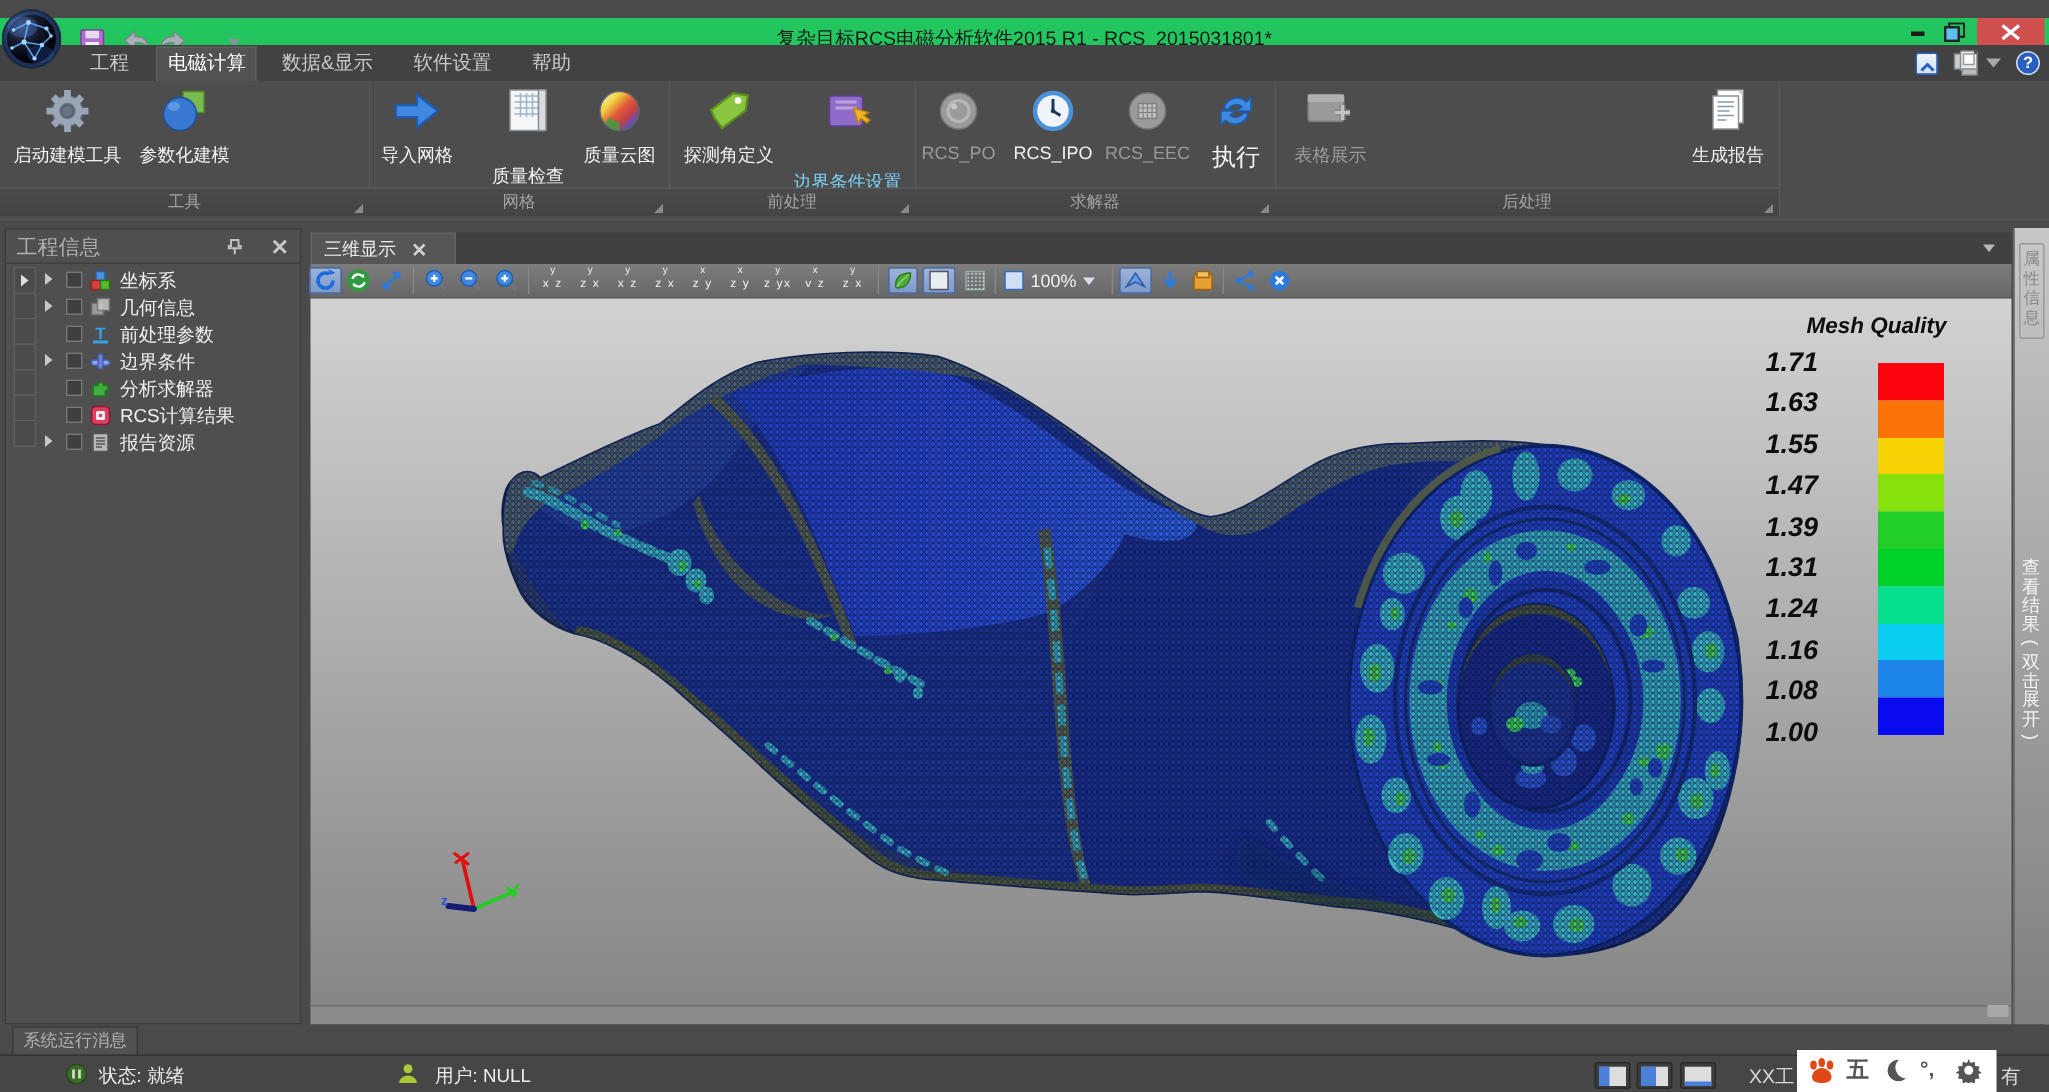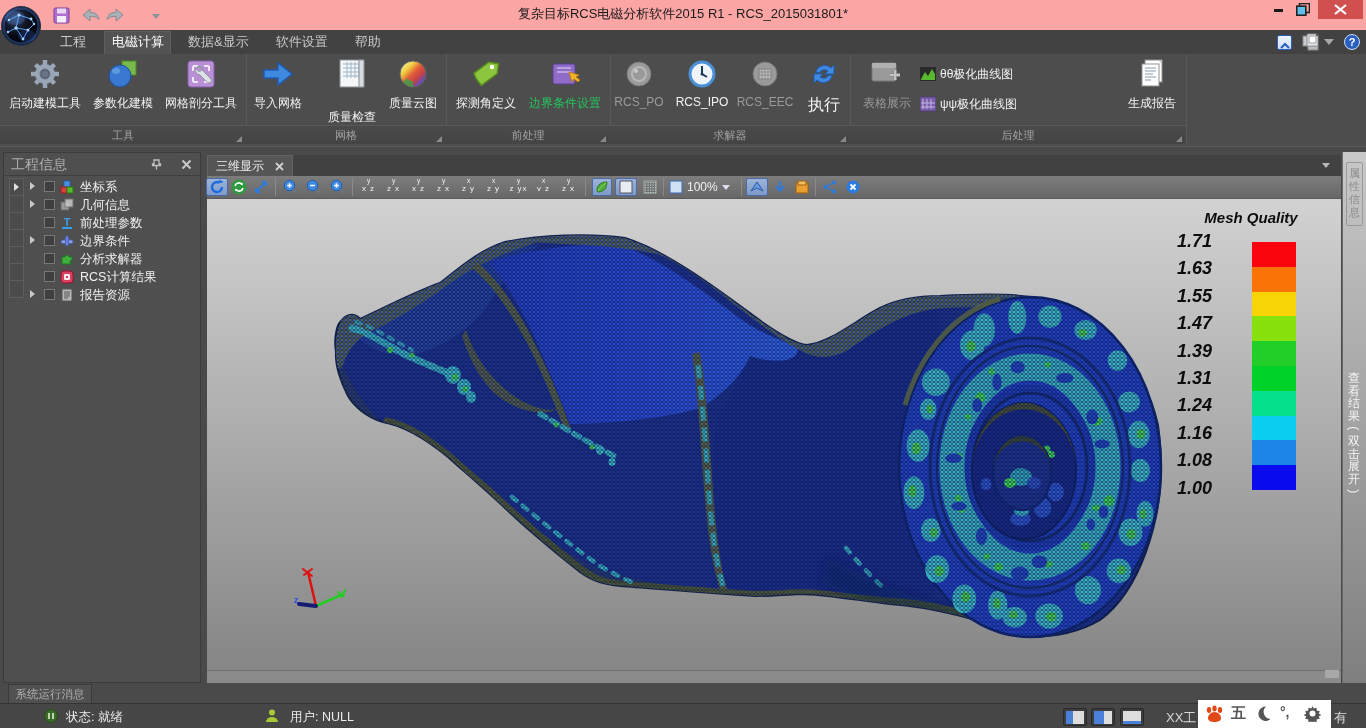--- a/index.html
+++ b/index.html
@@ -1,19 +1,19 @@
 <!DOCTYPE html>
 <html><head><meta charset="utf-8"><style>
 * {margin:0;padding:0;box-sizing:border-box}
 body {width:1366px;height:728px;position:relative;overflow:hidden;
  font-family:"Liberation Sans",sans-serif;background:#4a4a4a}
 .abs {position:absolute}
 </style></head><body>
 
-<div class="abs" style="left:0;top:0;width:1366px;height:30px;background:#fca5a5">
+<div class="abs" style="left:0;top:12px;width:1366px;height:30px;background:#22c55e">
  <div class="abs" style="left:0;top:0;width:1366px;height:30px;text-align:center;font-size:13px;color:#1a1a1a;line-height:28px">复杂目标RCS电磁分析软件2015 R1 - RCS_2015031801*</div>
  <svg class="abs" style="left:52px;top:7px" width="120" height="18" viewBox="0 0 120 18">
   <rect x="2" y="1" width="15" height="15" rx="1.5" fill="#b06fd0" stroke="#7a3f9a"></rect>
   <rect x="5" y="1.5" width="9" height="5" fill="#e8d8f0"></rect>
       <rect x="5" y="9" width="9" height="6.5" fill="#f4eef8"></rect>
   <path d="M31,8 l7,-6 v3.5 c5,-0.5 8,2 9,7 c-2.5,-2.6 -5,-3.5 -9,-3 v4.5 z" fill="#a8b0b8" stroke="#7a828c" stroke-width="0.8"></path>
   <path d="M71,8 l-7,-6 v3.5 c-5,-0.5 -8,2 -9,7 c2.5,-2.6 5,-3.5 9,-3 v4.5 z" fill="#a8b0b8" stroke="#7a828c" stroke-width="0.8"></path>
   <path d="M100,7 l4,5 4,-5 z" fill="#8a9298"></path>
  </svg>
  <div class="abs" style="left:1274px;top:9px;width:9px;height:3px;background:#1a1a1a"></div>
@@ -96,30 +96,20 @@
       <div style="position:absolute;left:84px;top:2px;width:78px;text-align:center">
         <div style="height:36px;display:flex;align-items:center;justify-content:center">
           <svg width="32" height="32" viewBox="0 0 32 32">
             <rect x="15" y="3" width="14" height="14" fill="#79b94d" stroke="#4c8a28"></rect>
             <circle cx="13" cy="18" r="11" fill="#3878d0" stroke="#1c4f9e"></circle>
             <ellipse cx="9" cy="13" rx="4" ry="3" fill="#6ea6e4" opacity="0.7"></ellipse>
           </svg>
         </div>
         <div style="font-size:12px;color:#f2f2f2;margin-top:3px;white-space:nowrap">参数化建模</div>
       </div>
-      <div style="position:absolute;left:155px;top:2px;width:92px;text-align:center">
-        <div style="height:36px;display:flex;align-items:center;justify-content:center">
-          <svg width="32" height="32" viewBox="0 0 32 32">
-            <rect x="3" y="3" width="26" height="26" rx="3" fill="#b98fd6" stroke="#8a5fb0"></rect>
-            <path d="M8,8 h5 M8,8 v5 M24,8 h-5 M24,8 v5 M8,24 h5 M8,24 v-5 M24,24 h-5 M24,24 v-5" stroke="#f0e6f8" stroke-width="2" fill="none"></path>
-            <path d="M12,9 a4.5,4.5 0 0,1 6,4 l8,8 a2.5,2.5 0 0,1 -3.5,3.5 l-8,-8 a4.5,4.5 0 0,1 -4,-6 l3,3 3,-1 1,-3 z" fill="#dde2e8" stroke="#8f979f"></path>
-          </svg>
-        </div>
-        <div style="font-size:12px;color:#f2f2f2;margin-top:3px;white-space:nowrap">网格剖分工具</div>
-      </div>
       <div style="position:absolute;left:246px;top:2px;width:64px;text-align:center">
         <div style="height:36px;display:flex;align-items:center;justify-content:center">
           <svg width="34" height="30" viewBox="0 0 34 30">
             <path d="M3,11 h14 v-7 l14,11 -14,11 v-7 h-14 z" fill="#3f8ae0" stroke="#1d5cb4" stroke-width="1.5"></path>
           </svg>
         </div>
         <div style="font-size:12px;color:#f2f2f2;margin-top:3px;white-space:nowrap">导入网格</div>
       </div>
       <div style="position:absolute;left:320px;top:2px;width:64px;text-align:center">
         <div style="height:36px;display:flex;align-items:center;justify-content:center">
@@ -162,21 +152,21 @@
         <div style="font-size:12px;color:#f2f2f2;margin-top:3px;white-space:nowrap">探测角定义</div>
       </div>
       <div style="position:absolute;left:519px;top:2px;width:92px;text-align:center">
         <div style="height:36px;display:flex;align-items:center;justify-content:center">
           <svg width="32" height="32" viewBox="0 0 32 32">
             <rect x="4" y="6" width="22" height="20" rx="2" fill="#8f6cc8" stroke="#5f3f98"></rect>
             <path d="M8,10 h14 M8,14 h14" stroke="#b9a2e0" stroke-width="2"></path>
             <path d="M20,14 l3,10 2,-3 4,3 2,-2 -4,-3 3,-2 z" fill="#f0b429" stroke="#b97f10"></path>
           </svg>
         </div>
-        <div style="font-size:12px;color:#22c55e;margin-top:3px;white-space:nowrap">边界条件设置</div>
+        <div style="font-size:12px;color:#7dd3fc;margin-top:21px;white-space:nowrap">边界条件设置</div>
       </div>
       <div style="position:absolute;left:608px;top:2px;width:62px;text-align:center">
         <div style="height:36px;display:flex;align-items:center;justify-content:center">
           <svg width="32" height="32" viewBox="0 0 32 32">
             <circle cx="16" cy="16" r="12" fill="#9a9a9a" stroke="#777"></circle>
             <circle cx="16" cy="16" r="7" fill="none" stroke="#b8b8b8" stroke-width="2"></circle>
             <circle cx="13" cy="13" r="2" fill="#c8c8c8"></circle>
           </svg>
         </div>
         <div style="font-size:12px;color:#9a9a9a;margin-top:3px;white-space:nowrap">RCS_PO</div>
@@ -213,36 +203,20 @@
       <div style="position:absolute;left:855px;top:2px;width:64px;text-align:center">
         <div style="height:36px;display:flex;align-items:center;justify-content:center">
           <svg width="34" height="30" viewBox="0 0 34 30">
             <rect x="2" y="4" width="24" height="18" rx="2" fill="#9a9a9a" stroke="#7a7a7a"></rect>
             <rect x="2" y="4" width="24" height="5" fill="#b0b0b0"></rect>
             <path d="M20,16 h10 M25,11 v10" stroke="#8a8a8a" stroke-width="4"></path>
             <path d="M20,16 h10 M25,11 v10" stroke="#c2c2c2" stroke-width="2"></path>
           </svg>
         </div>
         <div style="font-size:12px;color:#9a9a9a;margin-top:3px;white-space:nowrap">表格展示</div>
-      </div>
-      <div style="position:absolute;left:920px;top:8px;width:130px">
-        <div style="height:24px;display:flex;align-items:center;font-size:12px;color:#f2f2f2;white-space:nowrap">
-          <svg width="16" height="16" viewBox="0 0 16 16">
-            <rect x="0" y="1" width="16" height="14" fill="#2a2a2a"></rect>
-            <path d="M1,13 L5,6 8,10 12,3 15,8 V14 H1 Z" fill="#58b830"></path>
-          </svg>
-          <span style="margin-left:4px">θθ极化曲线图</span>
-        </div>
-        <div style="height:24px;display:flex;align-items:center;font-size:12px;color:#f2f2f2;white-space:nowrap;margin-top:6px">
-          <svg width="16" height="16" viewBox="0 0 16 16">
-            <rect x="0" y="1" width="16" height="14" fill="#7a5ea8" stroke="#4f3f78"></rect>
-            <path d="M3,3 v10 M7,3 v10 M11,3 v10 M1,7 h14 M1,11 h14" stroke="#c4b4e0" stroke-width="1"></path>
-          </svg>
-          <span style="margin-left:4px">ψψ极化曲线图</span>
-        </div>
       </div>
       <div style="position:absolute;left:1120px;top:2px;width:64px;text-align:center">
         <div style="height:36px;display:flex;align-items:center;justify-content:center">
           <svg width="30" height="32" viewBox="0 0 30 32">
             <rect x="8" y="2" width="17" height="22" fill="#fff" stroke="#909090"></rect>
             <rect x="5" y="6" width="17" height="22" fill="#fff" stroke="#909090"></rect>
             <path d="M8,10 h11 M8,13 h11 M8,16 h8 M8,19 h11 M8,22 h6" stroke="#8899aa" stroke-width="1"></path>
             <path d="M25,2 l-4,0 4,4 z" fill="#c8c8c8"></path>
           </svg>
         </div>
@@ -343,21 +317,21 @@
           <rect x="2" y="1" width="10" height="12" fill="#b8b8b8" stroke="#555"></rect>
           <path d="M4,4h6M4,6h6M4,8h6M4,10h4" stroke="#555" stroke-width="1"></path>
         </svg></span>
 <span style="position:absolute;left:76px;top:1px;font-size:12.5px;color:#f0f0f0;white-space:nowrap">报告资源</span>
     </div>
 </div>
 
 <div class="abs" style="left:207px;top:152px;width:1134px;height:531px">
 
  <div class="abs" style="left:0;top:3px;width:1134px;height:21px;background:#414141">
-  <div class="abs" style="left:0;top:0;width:86px;height:21px;background:#565656;border:1px solid #636363;border-bottom:none">
+  <div class="abs" style="left:0;top:0;width:97px;height:21px;background:#565656;border:1px solid #636363;border-bottom:none">
     <span class="abs" style="left:8px;top:2px;font-size:12px;color:#ececec">三维显示</span>
     <svg class="abs" style="left:66px;top:5px" width="11" height="11" viewBox="0 0 11 11">
           <path d="M2,2 l7,7 M9,2 l-7,7" stroke="#d0d0d0" stroke-width="1.8"></path>
         </svg>
   </div>
   <div class="abs" style="left:1115px;top:8px;width:0;height:0;border-left:4px solid transparent;border-right:4px solid transparent;border-top:5px solid #b8b8b8"></div>
  </div>
 
  <div class="abs" style="left:0;top:24px;width:1134px;height:23px;background:linear-gradient(#7d7d7d,#676767);border-bottom:1px solid #595959">
       <div style="position:absolute;left:-1px;top:2px;width:22px;height:18px;background:linear-gradient(#9db3d8,#7e9ac8);border:1px solid #4a6aa8;border-radius:2px;display:flex;align-items:center;justify-content:center">

